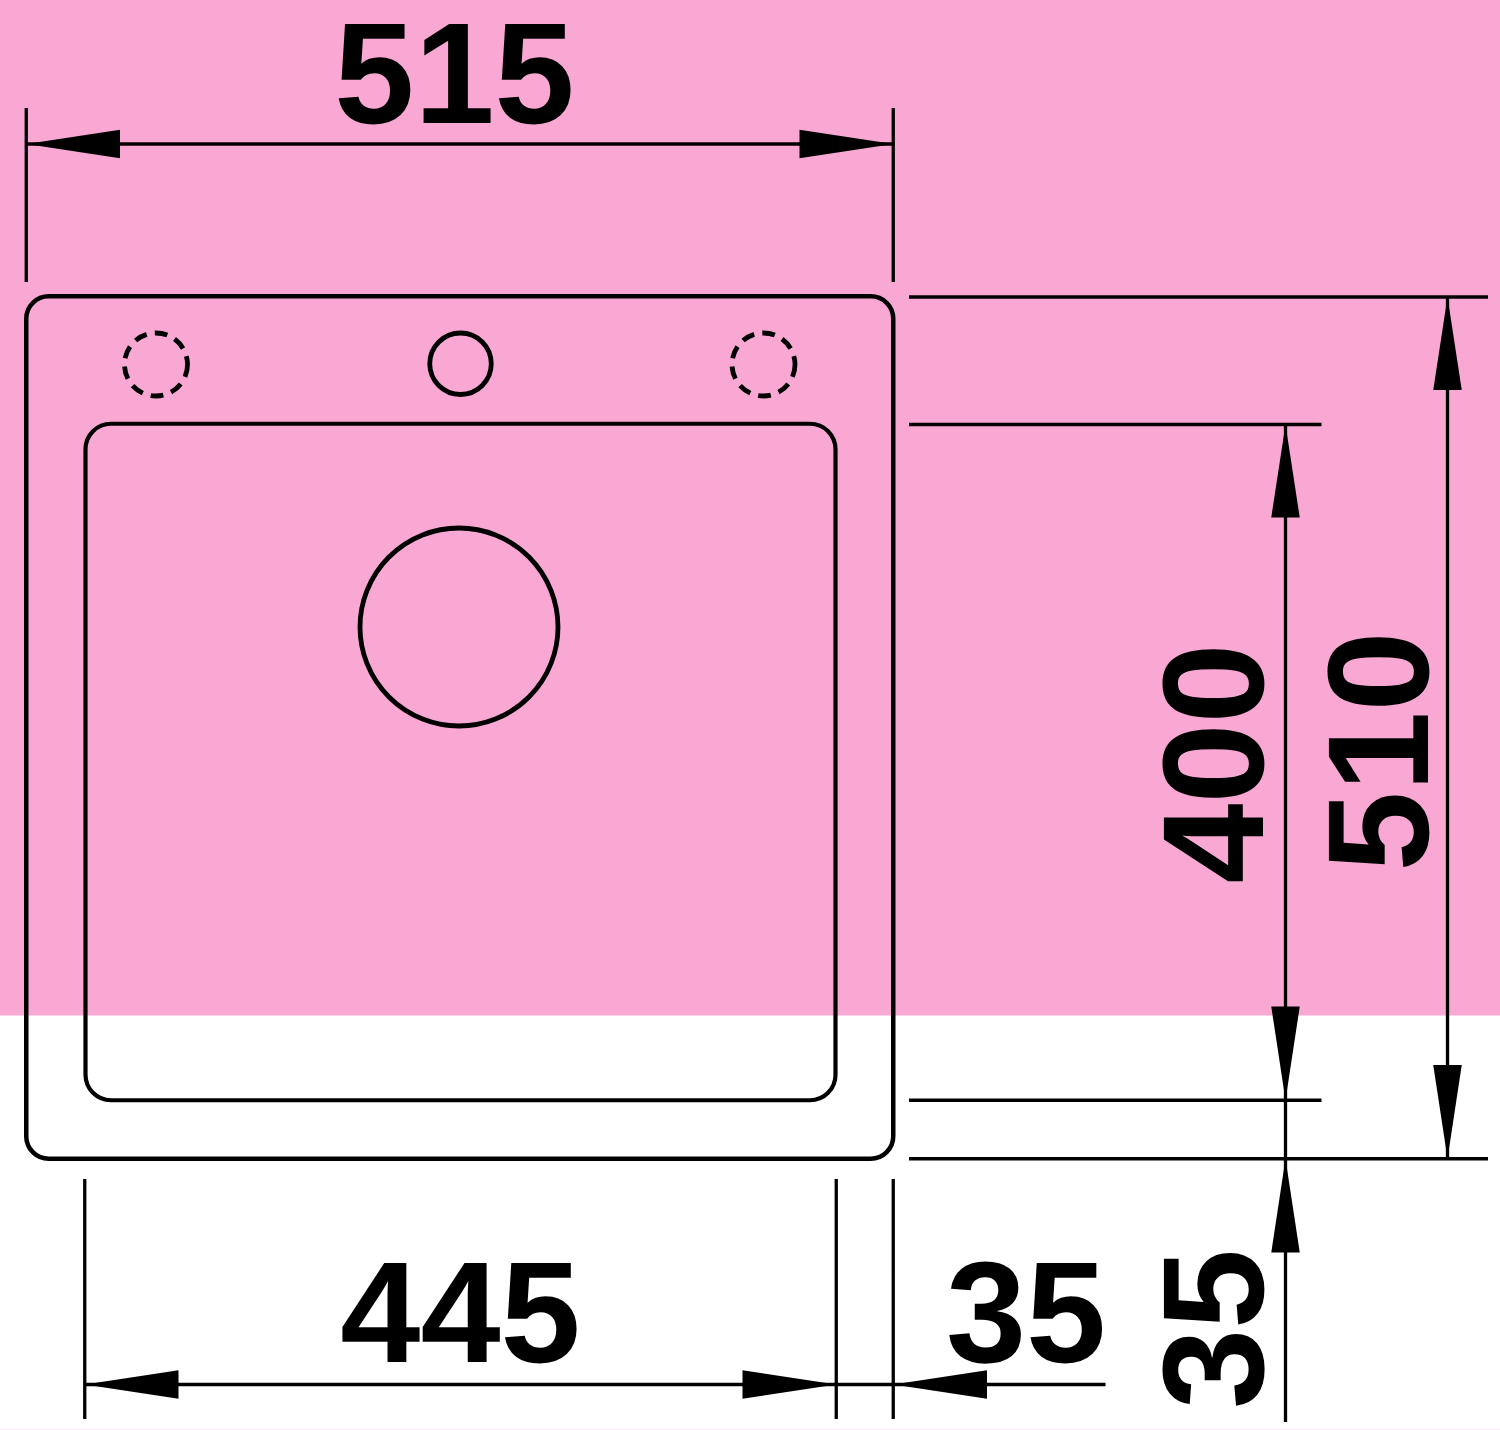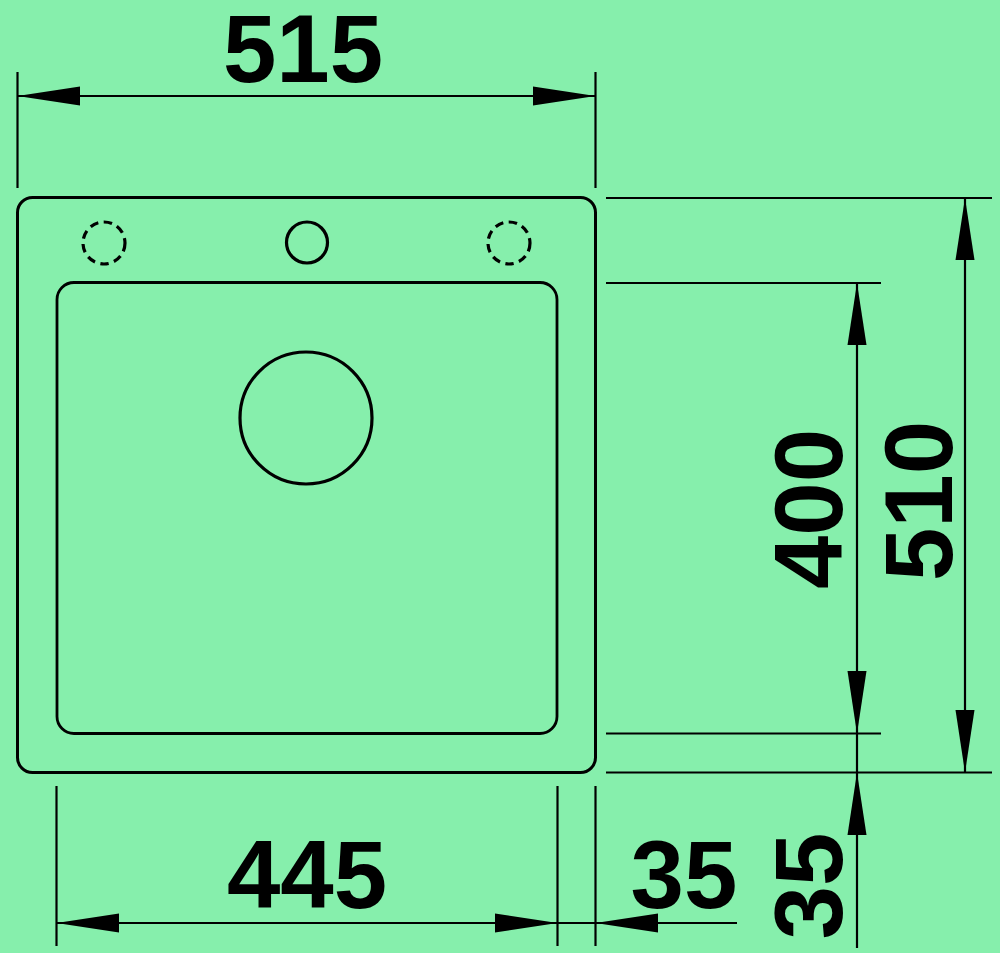--- a/index.html
+++ b/index.html
@@ -6,23 +6,23 @@
     margin: 0;
     padding: 0;
     background: #ffffff;
     width: 1000px;
     height: 953px;
     overflow: hidden;
     font-family: "Liberation Sans", sans-serif;
   }
   #drawing-stage {
     width: 1000px;
-    height: 953px;
+    height: 677px;
     position: relative;
-    background: #86efac;
+    background: #f9a8d4;
   }
   svg { display: block; }
   .ln  { stroke: #000000; fill: none; stroke-linecap: butt; }
   .w-rim   { stroke-width: 3; }
   .w-bowl  { stroke-width: 2.8; }
   .w-hole  { stroke-width: 3.2; }
   .w-dim   { stroke-width: 2.2; }
   .dashed  { stroke-dasharray: 8.5 5.5; }
   .arrow   { fill: #000000; stroke: none; }
   .dim-label {

